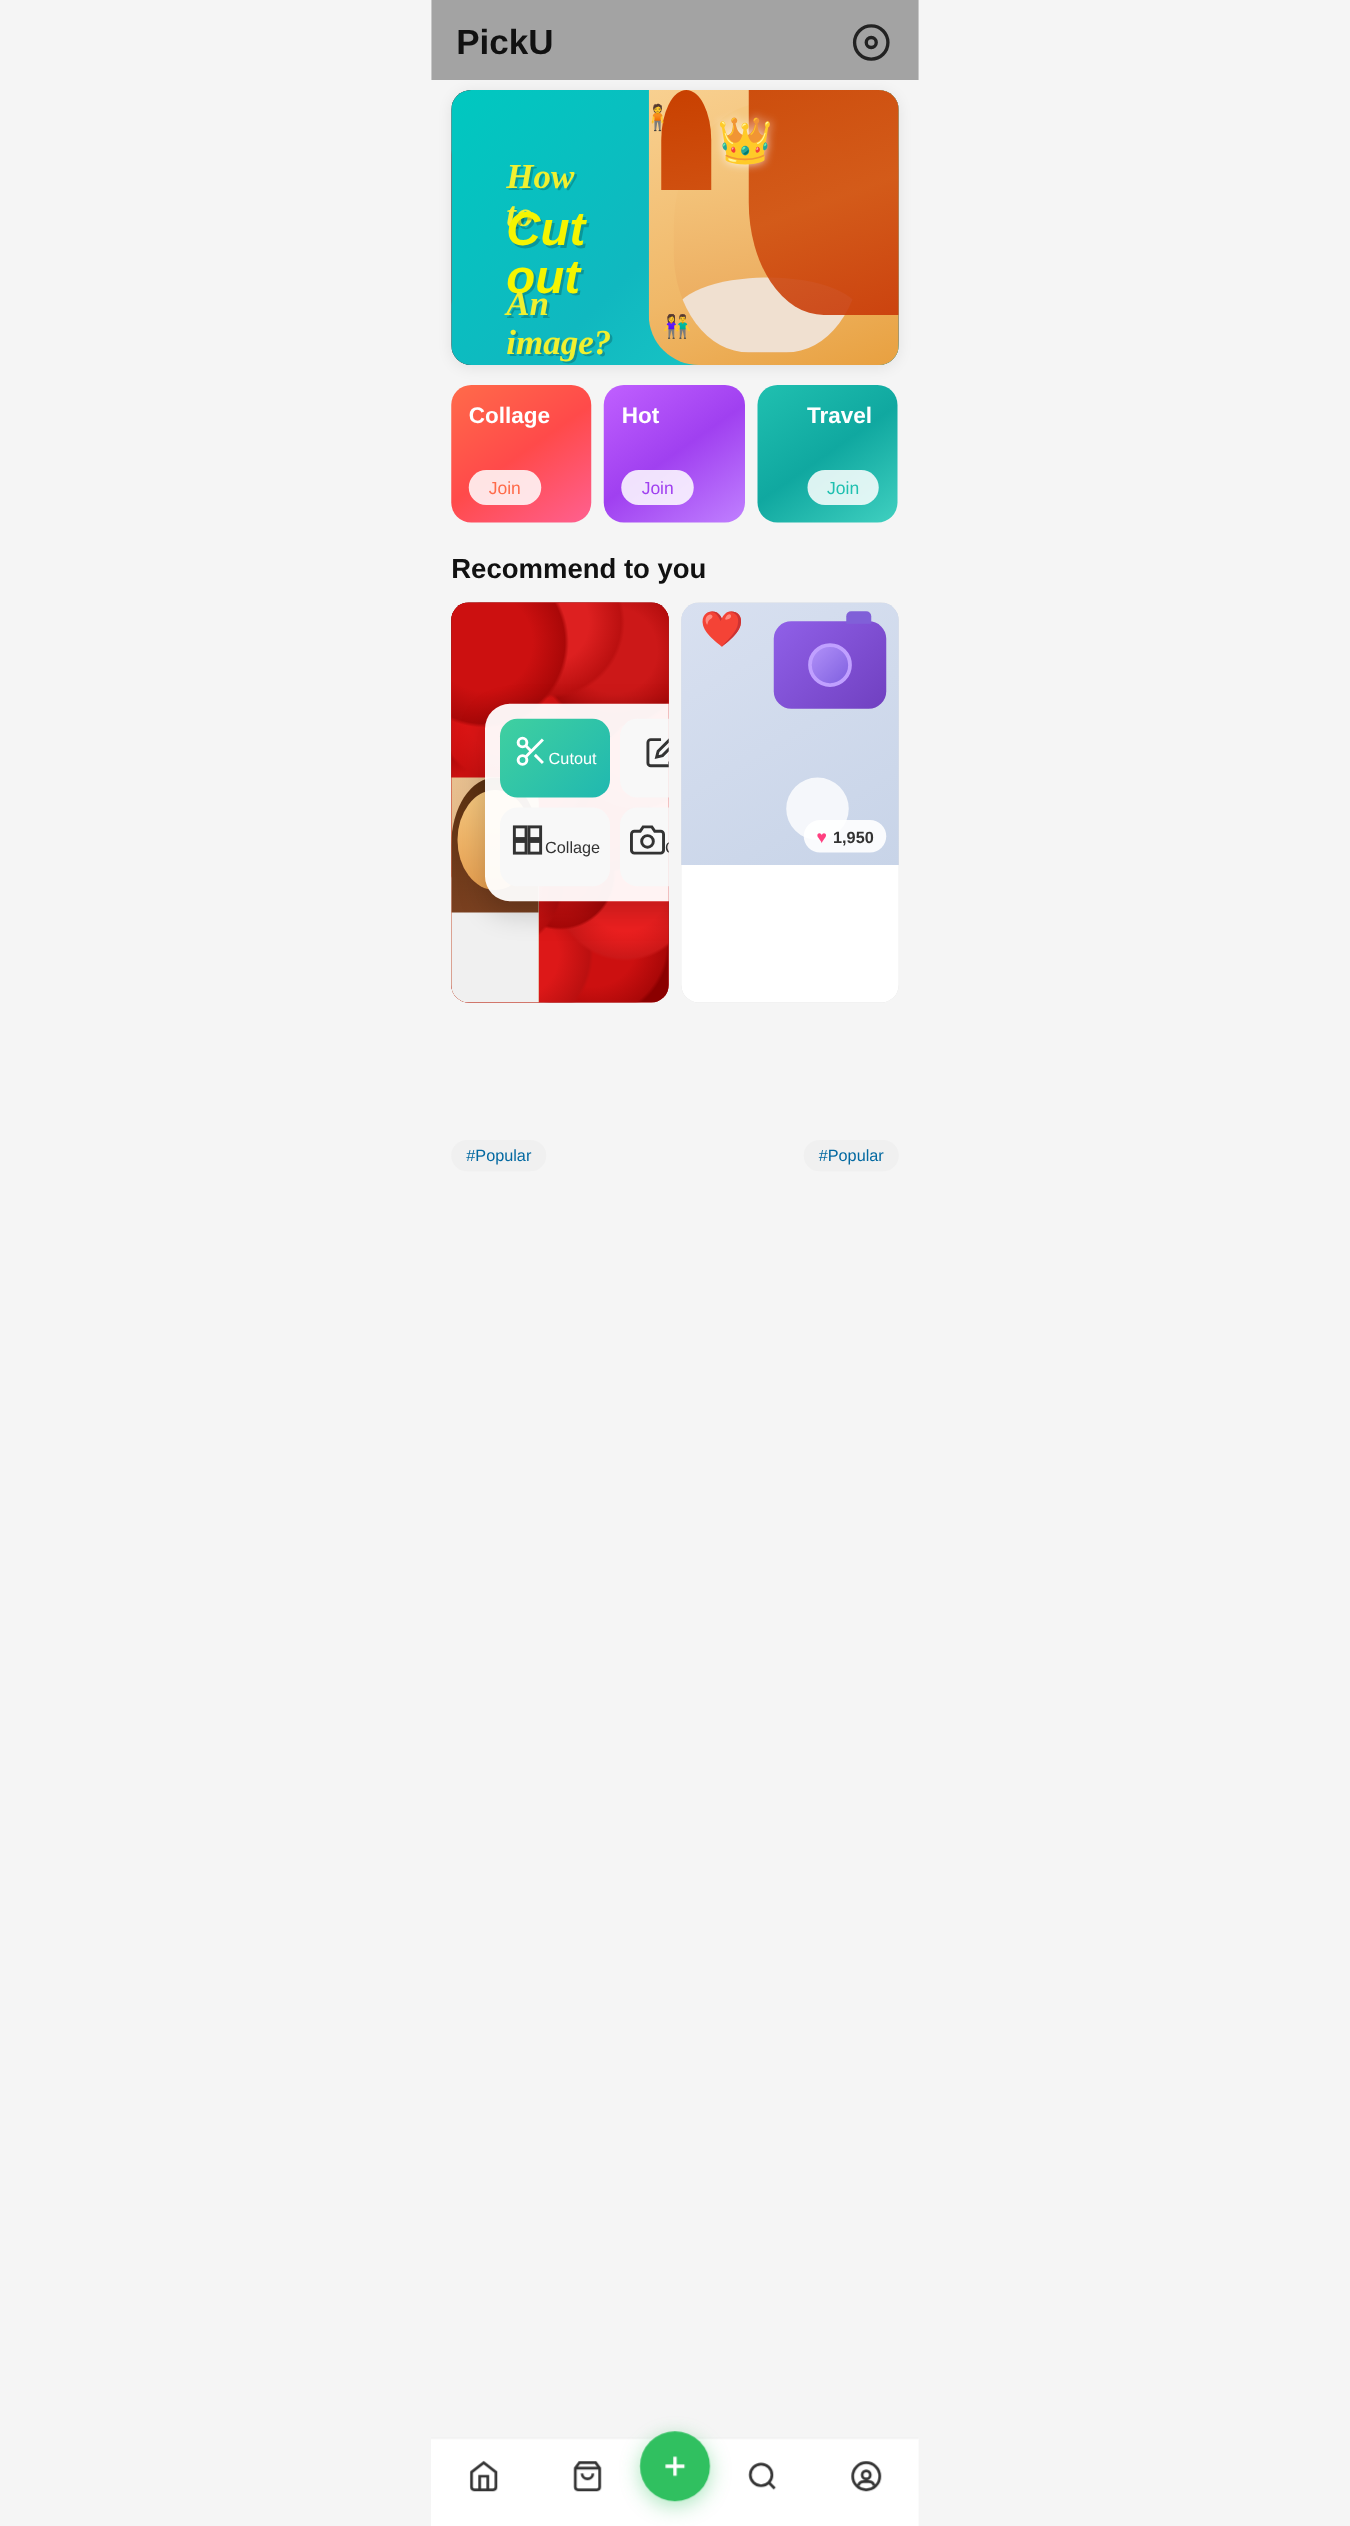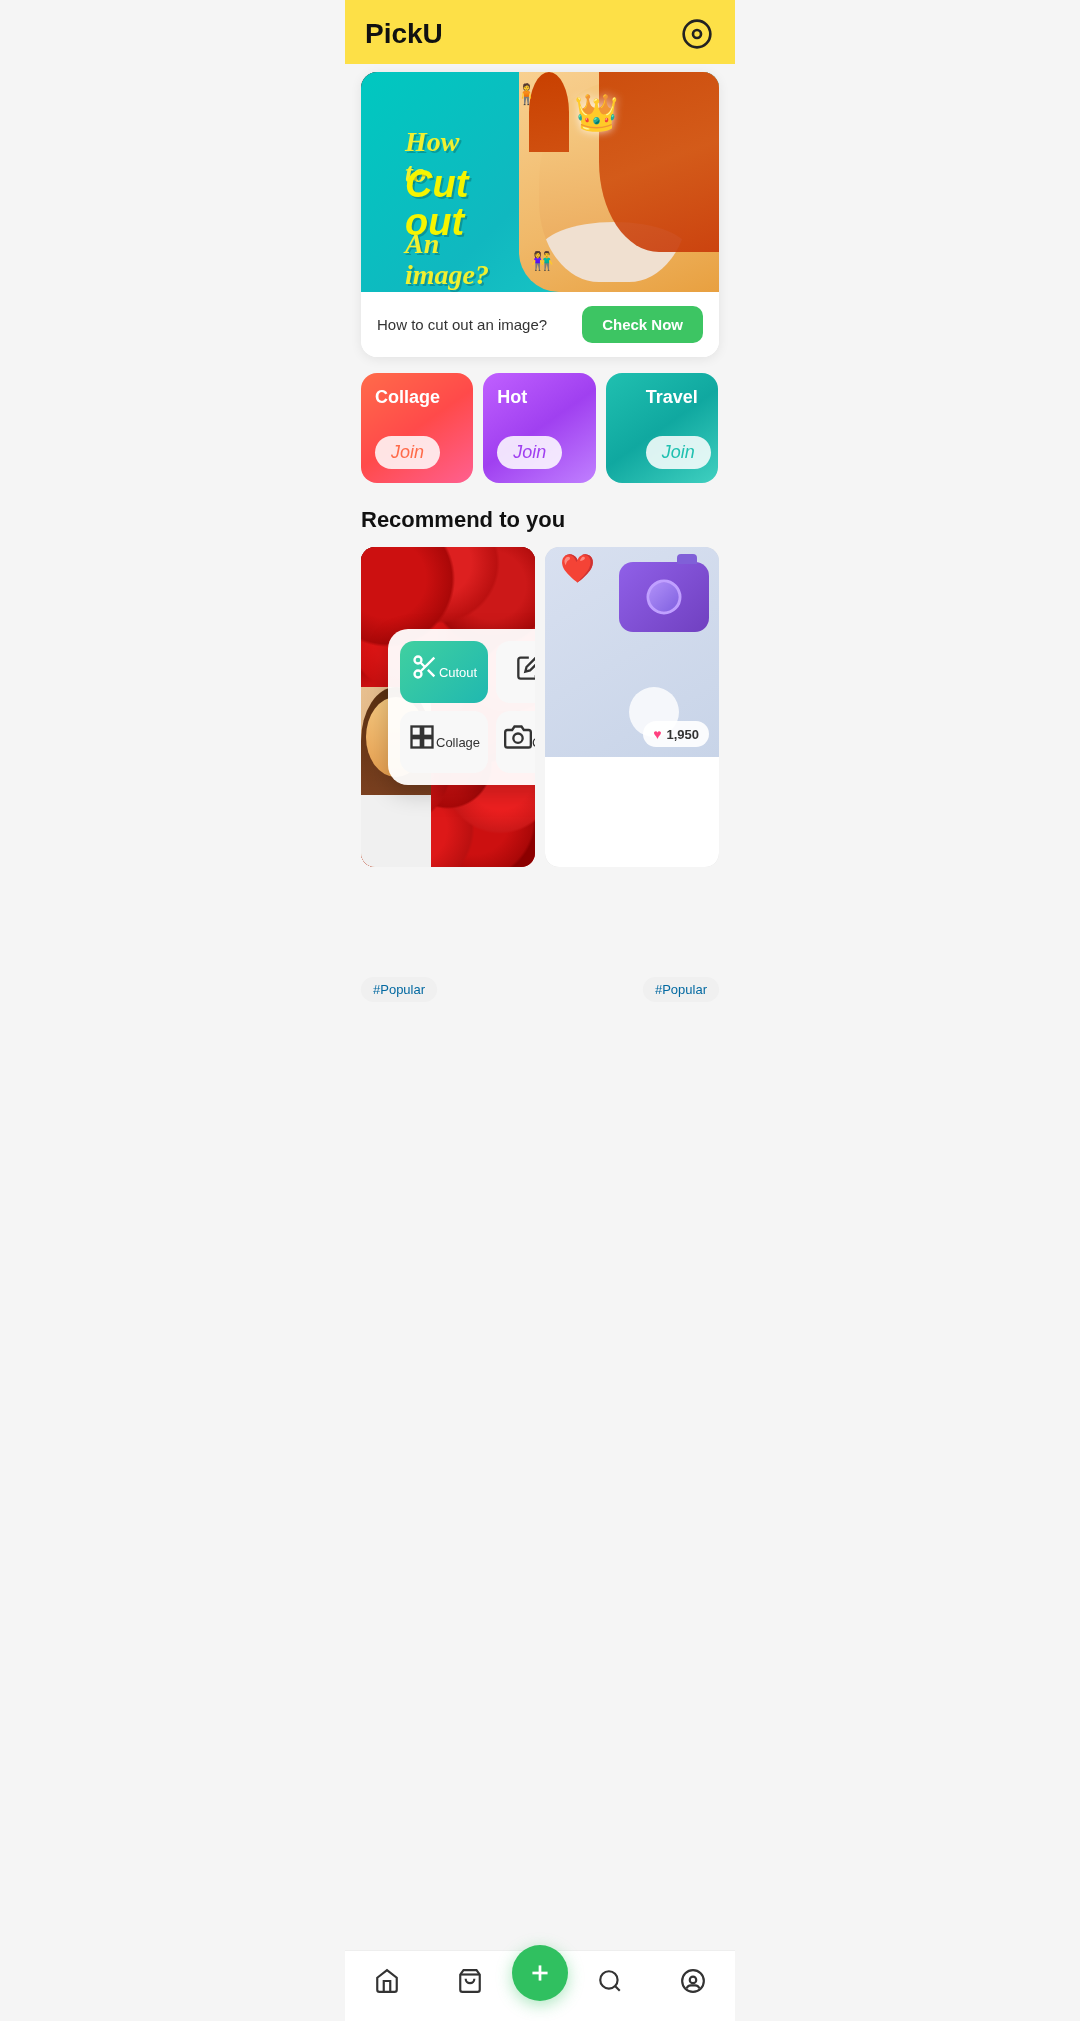--- a/index.html
+++ b/index.html
@@ -13,21 +13,21 @@
       position: relative;
       overflow-x: hidden;
     }
 
     
     .header {
       display: flex;
       justify-content: space-between;
       align-items: center;
       padding: 16px 20px 12px;
-      background: #fde047;
+      background: #a3a3a3;
     }
     .header-title {
       font-size: 28px;
       font-weight: 700;
       color: #111;
     }
     .settings-icon {
       width: 36px;
       height: 36px;
       display: flex;
@@ -197,25 +197,24 @@
     .category-name {
       font-size: 18px;
       font-weight: 700;
       color: #fff;
     }
     .join-btn {
       background: rgba(255,255,255,0.85);
       border: none;
       border-radius: 20px;
       padding: 6px 16px;
-      font-size: 18px;
+      font-size: 14px;
       font-weight: 500;
       cursor: pointer;
       align-self: flex-start;
-      font-style: italic;
     }
     .cat-collage .join-btn { color: #ff6b4a; }
     .cat-hot .join-btn { color: #a040f0; }
     .cat-travel .join-btn { color: #20c0b0; }
 
     
     .section-title {
       font-size: 22px;
       font-weight: 700;
       color: #111;
@@ -473,24 +472,20 @@
           <div style="position:absolute;bottom:0;left:0;right:0;height:60px;background:#f0e0d0;border-radius:50% 50% 0 0;"></div>
         </div>
 
         <div style="position:absolute;top:0;right:0;width:120px;height:180px;background:linear-gradient(160deg,#c84000 0%,#d05010 50%,#c83808 100%);border-radius:0 0 0 50%;opacity:0.9;"></div>
         <div style="position:absolute;top:0;left:10px;width:40px;height:80px;background:linear-gradient(170deg,#c84000,#d05010);border-radius:50% 50% 0 0;"></div>
       </div>
     </div>
 
     <div class="figure-top" style="z-index:3;">🧍</div>
     <div class="figure-bottom" style="z-index:3;">👫</div>
-  </div>
-  <div class="banner-bottom">
-    <span class="banner-caption">How to cut out an image?</span>
-    <button class="check-now-btn">Check Now</button>
   </div>
 </div>
 
 <div class="category-row">
   <div class="category-card cat-collage">
     <span class="category-name">Collage</span>
     <button class="join-btn">Join</button>
   </div>
   <div class="category-card cat-hot">
     <span class="category-name">Hot</span>

